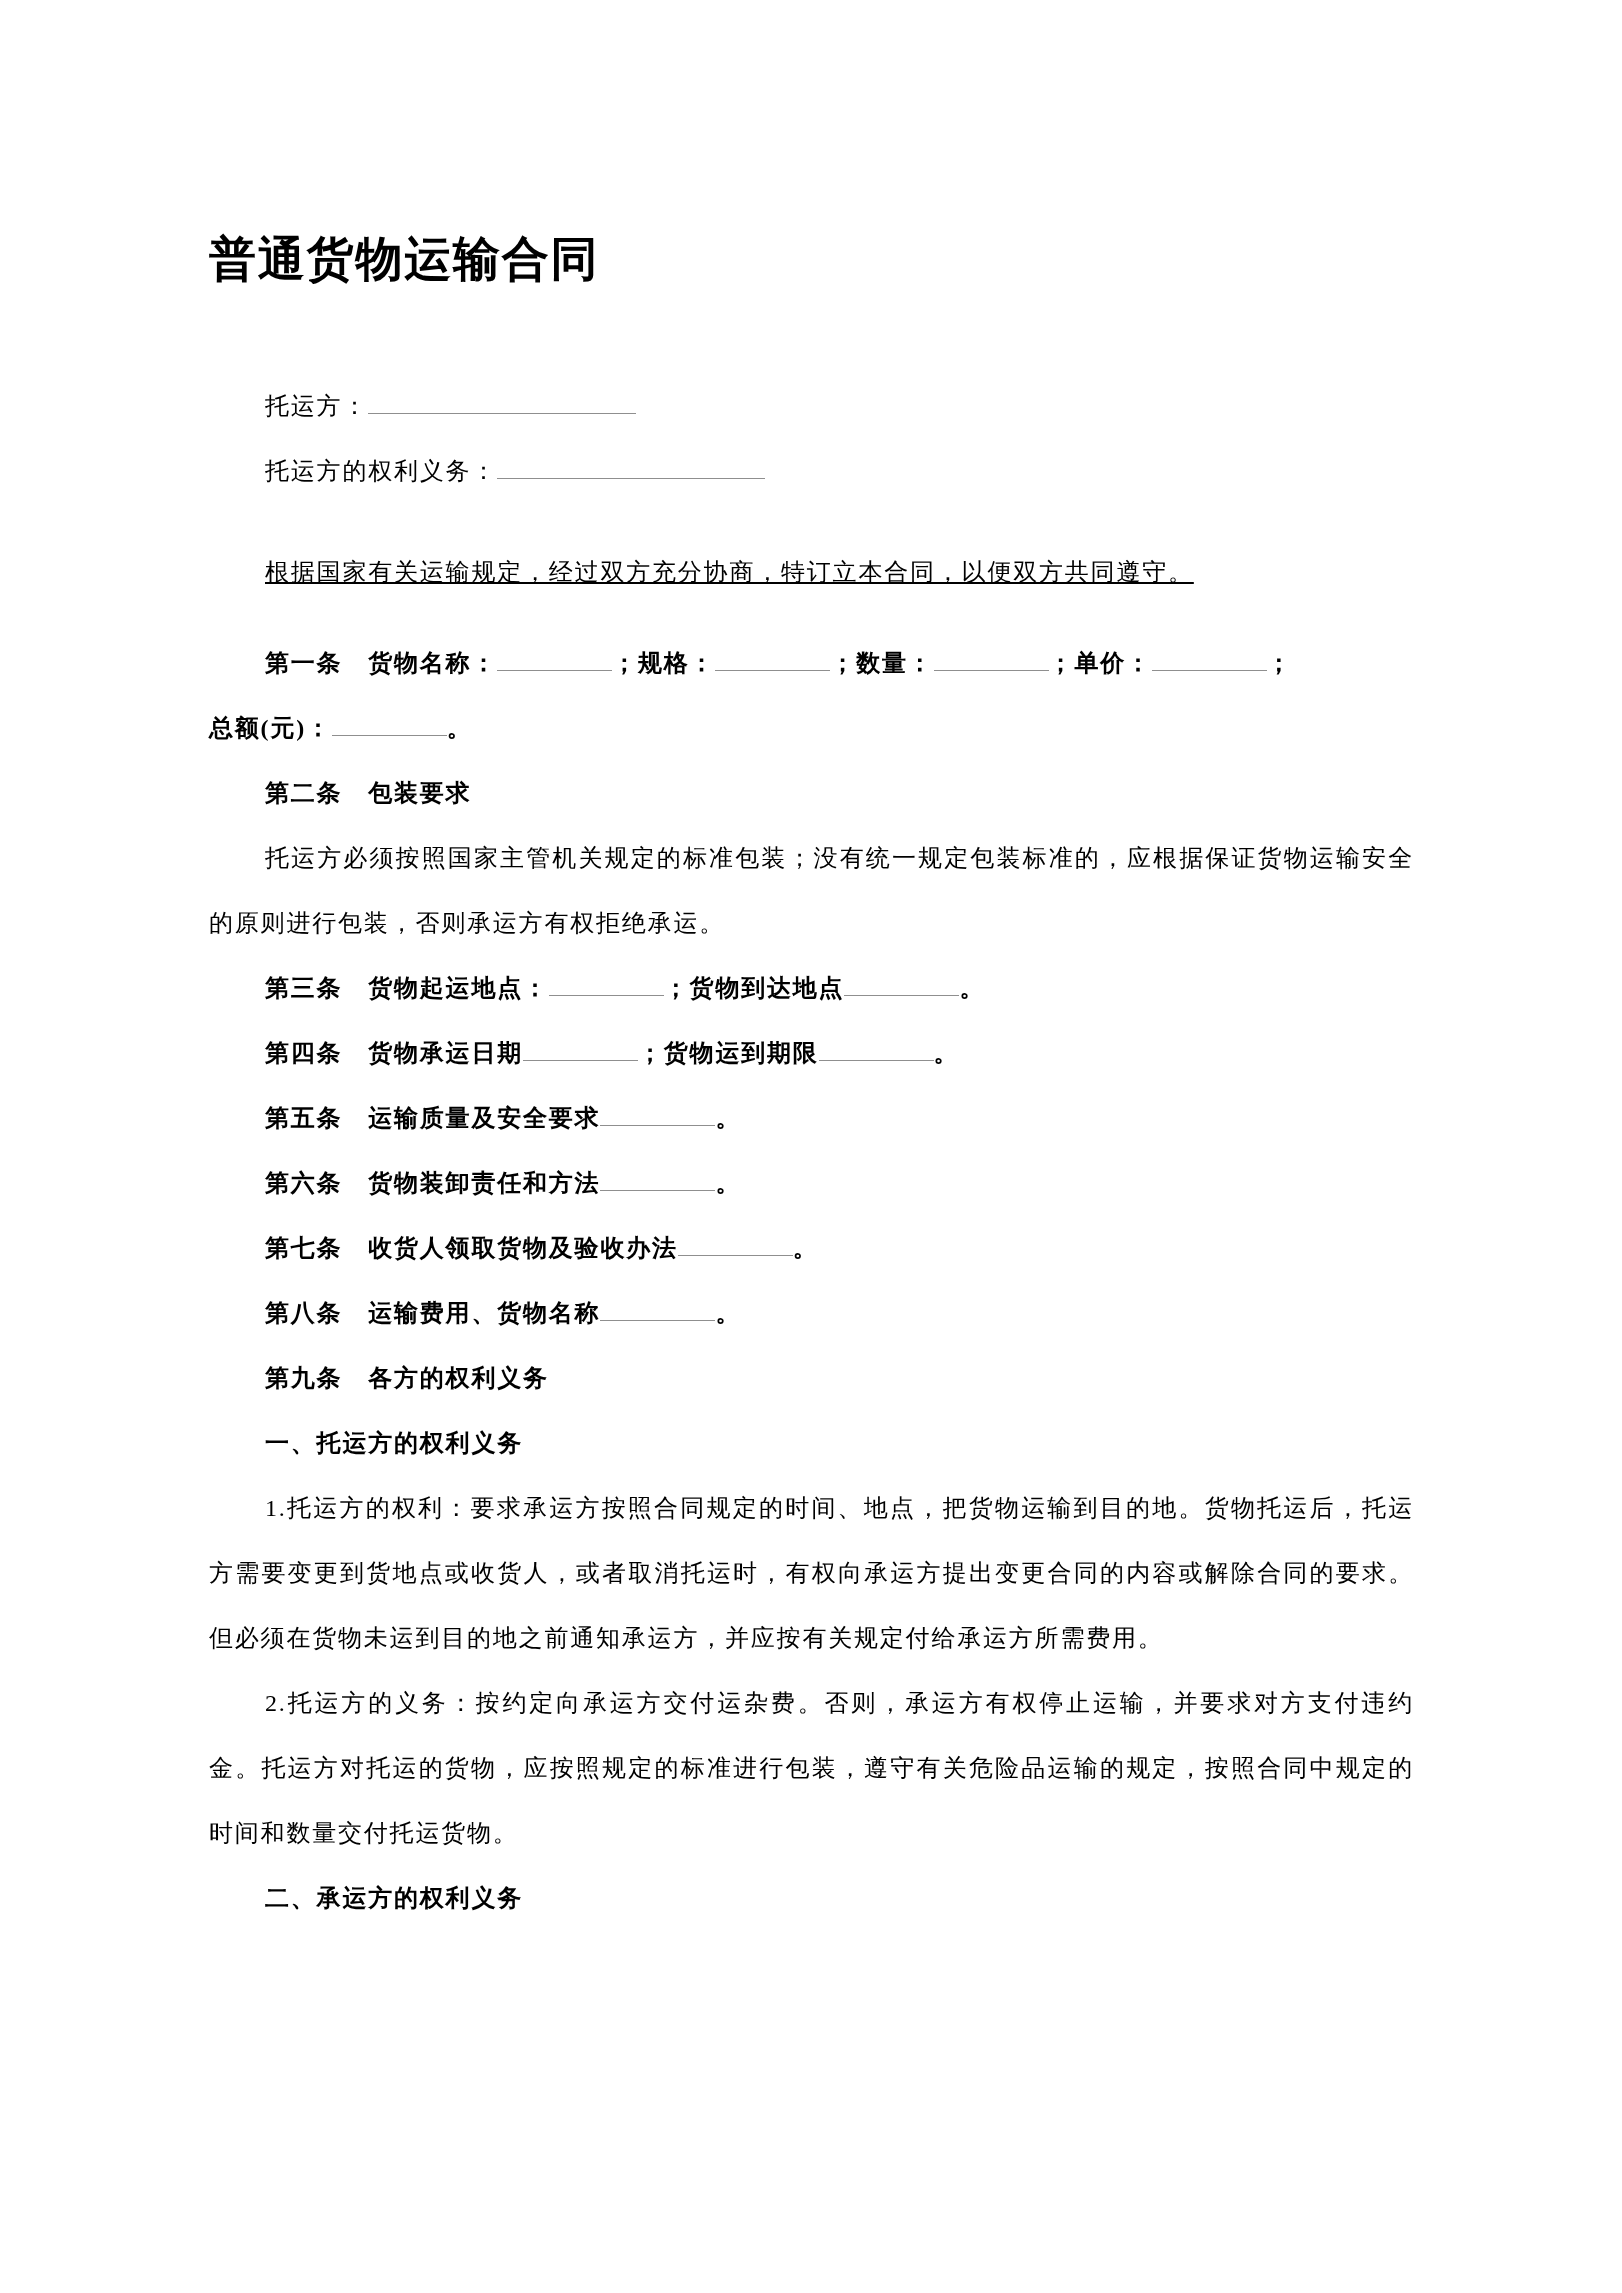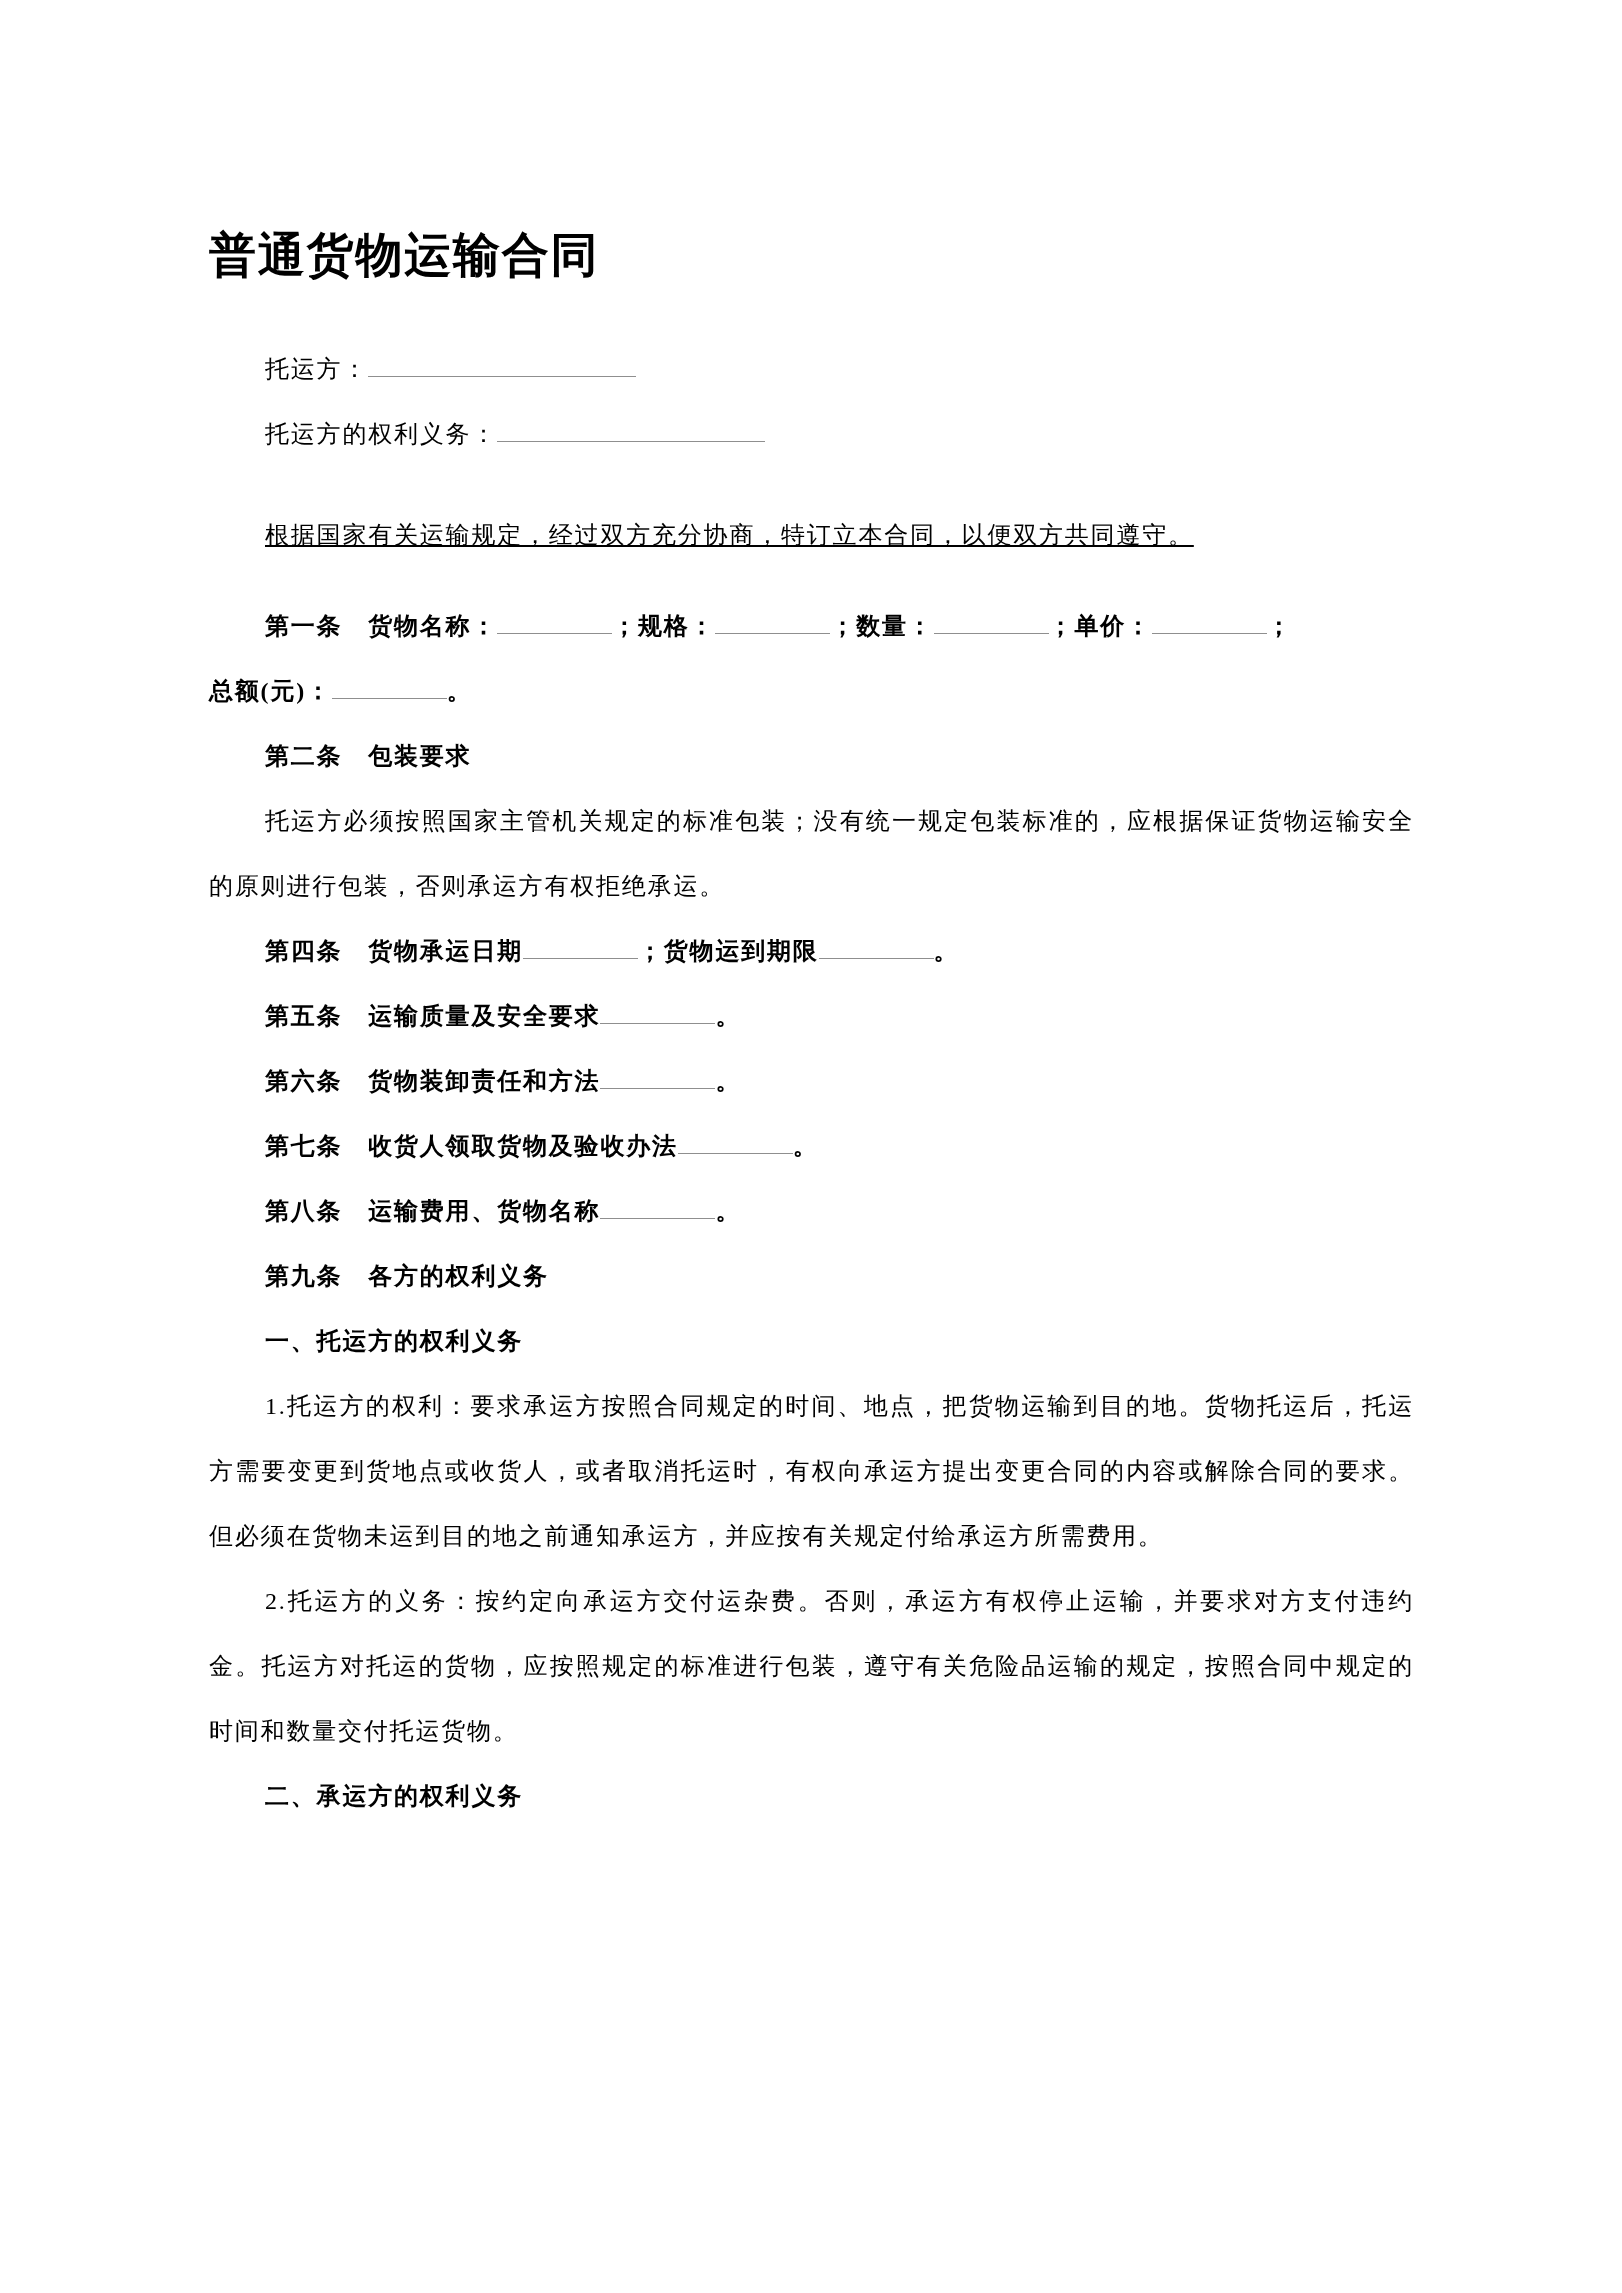--- a/index.html
+++ b/index.html
@@ -15,26 +15,26 @@
     font-family: "Liberation Serif", "DejaVu Serif", serif;
   }
   .page {
     box-sizing: border-box;
     width: 1623px;
     height: 2294px;
     padding: 229px 209px 0 209px;
     background: #ffffff;
   }
   .doc-title {
-    font-family: Liberation Mono, monospace;
+    font-family: Liberation Serif, serif;
     font-size: 47px;
     line-height: 60px;
     font-weight: bold;
     letter-spacing: 1.8px;
-    margin: 0 0 48px 0;
+    margin: 0 0 85px 0;
   }
   .line {
     font-size: 24px;
     line-height: 65px;
     letter-spacing: 1.8px;
     margin: 0;
     text-align: justify;
   }
   .line.bold {
     font-weight: bold;
@@ -56,20 +56,21 @@
 <div class="page">
   <h1 class="doc-title">普通货物运输合同</h1>
   <div id="doc-body">
       <p class="line indent"><span>托运方：</span><span class="blank" style="width: 268px;"></span></p>
       <p class="line indent" style="margin-bottom: 36px;"><span>托运方的权利义务：</span><span class="blank" style="width: 268px;"></span></p>
       <p class="line indent" style="margin-bottom: 25.5px; text-decoration: underline;"><span>根据国家有关运输规定，经过双方充分协商，特订立本合同，以便双方共同遵守。</span></p>
       <p class="line bold indent"><span>第一条　货物名称：</span><span class="blank" style="width: 115px;"></span><span>；规格：</span><span class="blank" style="width: 115px;"></span><span>；数量：</span><span class="blank" style="width: 115px;"></span><span>；单价：</span><span class="blank" style="width: 115px;"></span><span>；</span></p>
       <p class="line bold"><span>总额(元)：</span><span class="blank" style="width: 115px;"></span><span>。</span></p>
       <p class="line bold indent"><span>第二条　包装要求</span></p>
       <p class="line indent"><span>托运方必须按照国家主管机关规定的标准包装；没有统一规定包装标准的，应根据保证货物运输安全的原则进行包装，否则承运方有权拒绝承运。</span></p>
+      <p class="line bold indent"><span>第三条　货物起运地点：</span><span class="blank" style="width: 115px;"></span><span>；货物到达地点</span><span class="blank" style="width: 115px;"></span><span>。</span></p>
       <p class="line bold indent"><span>第四条　货物承运日期</span><span class="blank" style="width: 115px;"></span><span>；货物运到期限</span><span class="blank" style="width: 115px;"></span><span>。</span></p>
       <p class="line bold indent"><span>第五条　运输质量及安全要求</span><span class="blank" style="width: 115px;"></span><span>。</span></p>
       <p class="line bold indent"><span>第六条　货物装卸责任和方法</span><span class="blank" style="width: 115px;"></span><span>。</span></p>
       <p class="line bold indent"><span>第七条　收货人领取货物及验收办法</span><span class="blank" style="width: 115px;"></span><span>。</span></p>
       <p class="line bold indent"><span>第八条　运输费用、货物名称</span><span class="blank" style="width: 115px;"></span><span>。</span></p>
       <p class="line bold indent"><span>第九条　各方的权利义务</span></p>
       <p class="line bold indent"><span>一、托运方的权利义务</span></p>
       <p class="line indent"><span>1.托运方的权利：要求承运方按照合同规定的时间、地点，把货物运输到目的地。货物托运后，托运方需要变更到货地点或收货人，或者取消托运时，有权向承运方提出变更合同的内容或解除合同的要求。但必须在货物未运到目的地之前通知承运方，并应按有关规定付给承运方所需费用。</span></p>
       <p class="line indent"><span>2.托运方的义务：按约定向承运方交付运杂费。否则，承运方有权停止运输，并要求对方支付违约金。托运方对托运的货物，应按照规定的标准进行包装，遵守有关危险品运输的规定，按照合同中规定的时间和数量交付托运货物。</span></p>
       <p class="line bold indent"><span>二、承运方的权利义务</span></p>

